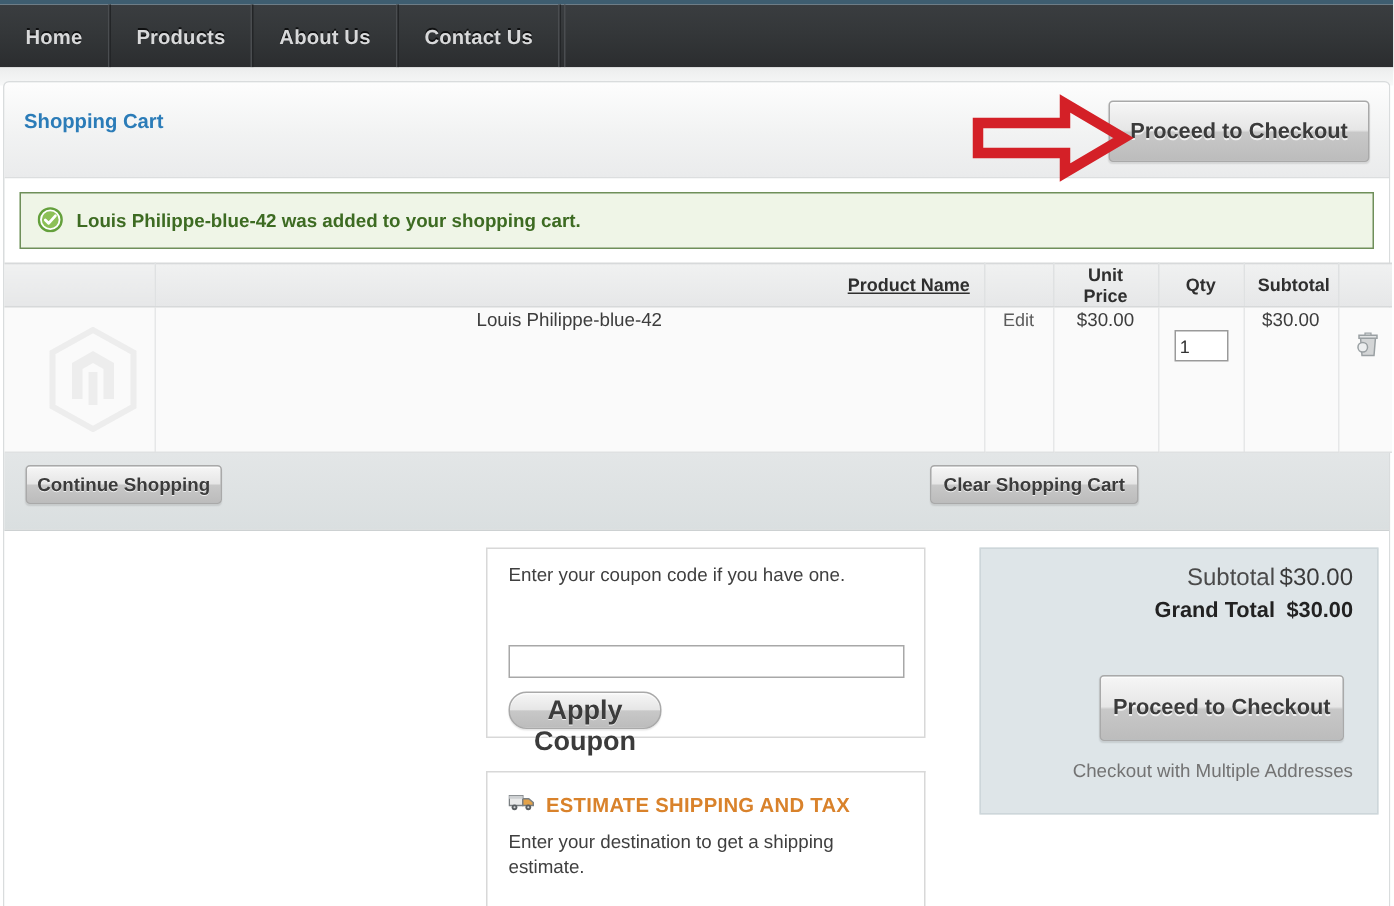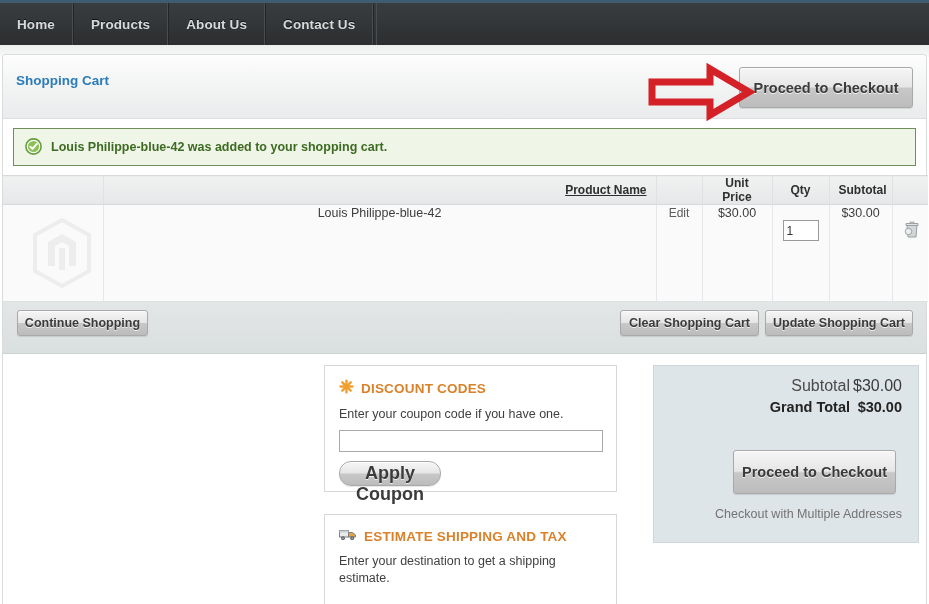--- a/index.html
+++ b/index.html
@@ -293,39 +293,25 @@
                 </span>
               </td>
             </tr>
           </tbody>
         </table>
       </div>
 
       <div class="cart-toolbar">
         <button class="btn btn-continue">Continue Shopping</button>
         <button class="btn btn-clear">Clear Shopping Cart</button>
-        <button class="btn btn-update">Update Shopping Cart</button>
       </div>
 
       <div class="lower">
 
         <div class="box box-discount">
-          <div class="box-title">
-            <span>
-              <svg width="15" height="15" viewBox="0 0 15 15">
-                <g stroke="#f0a030" stroke-width="2.4" stroke-linecap="round">
-                  <line x1="7.5" y1="1.6" x2="7.5" y2="13.4"></line>
-                  <line x1="1.6" y1="7.5" x2="13.4" y2="7.5"></line>
-                  <line x1="3.3" y1="3.3" x2="11.7" y2="11.7"></line>
-                  <line x1="11.7" y1="3.3" x2="3.3" y2="11.7"></line>
-                </g>
-              </svg>
-            </span>
-            <span>DISCOUNT CODES</span>
-          </div>
           <div class="box-sub">Enter your coupon code if you have one.</div>
           <input class="coupon-input" type="text" placeholder="" style="">
           <button class="btn btn-coupon">Apply Coupon</button>
         </div>
 
         <div class="box box-shipping">
           <div class="box-title">
             <span>
               <svg width="18" height="13" viewBox="0 0 18 13">
                 <rect x="0.5" y="2.5" width="9" height="6.5" fill="#e9eaea" stroke="#7a7f82" stroke-width="1"></rect>

